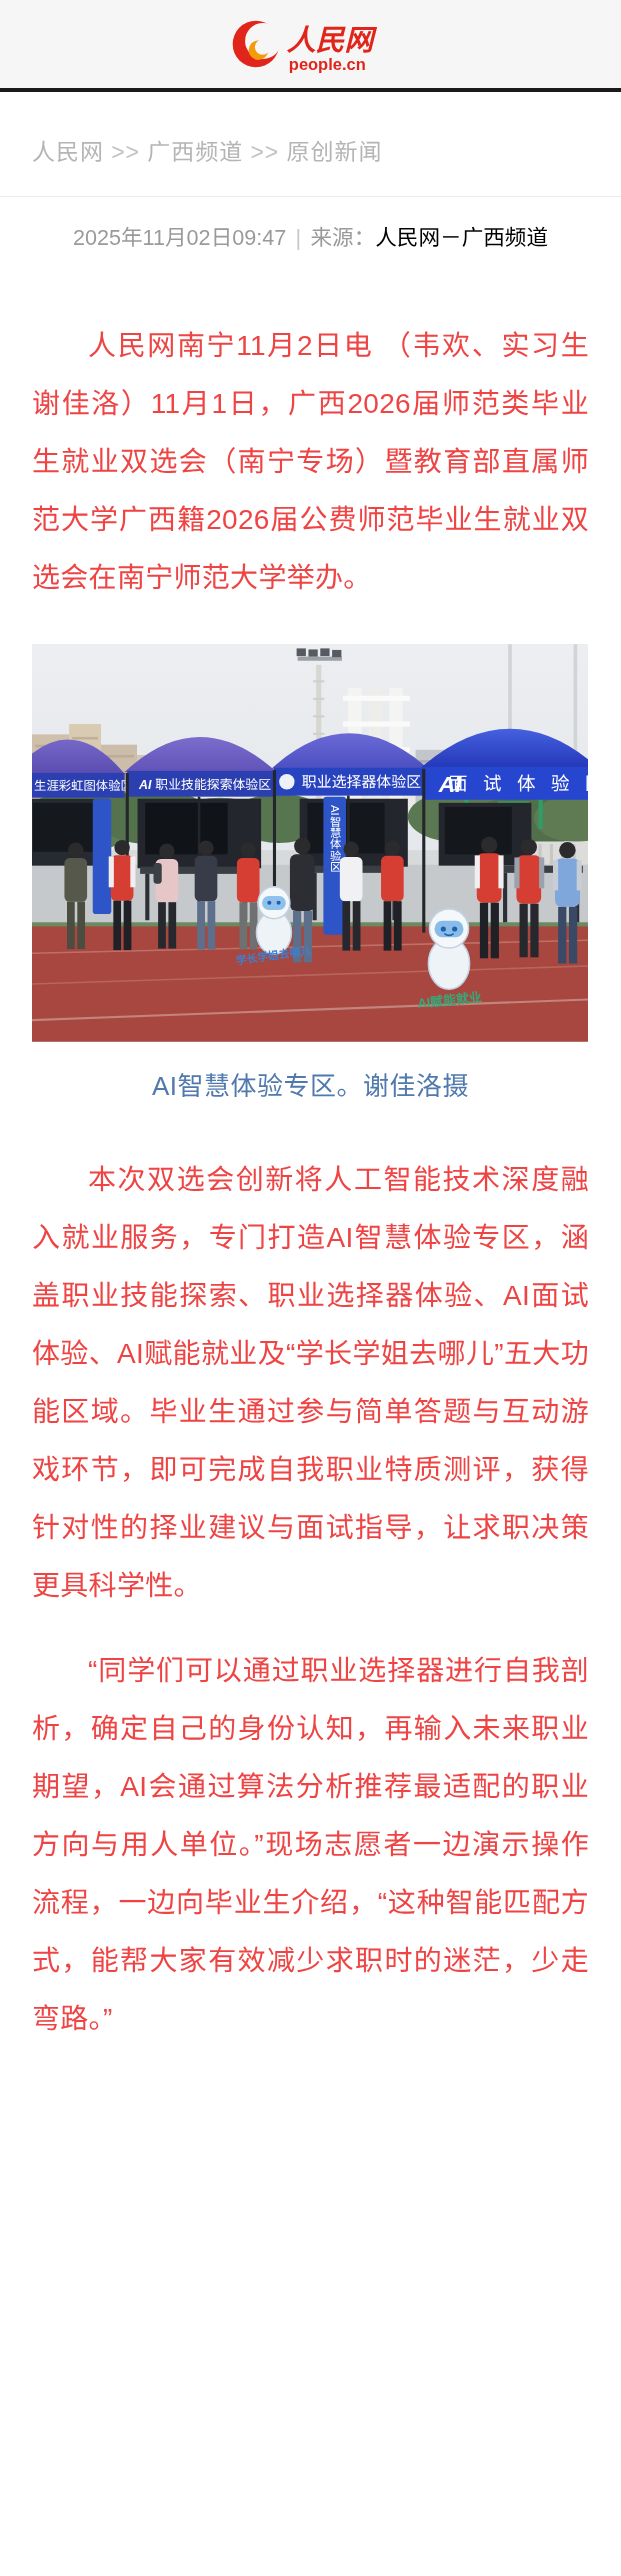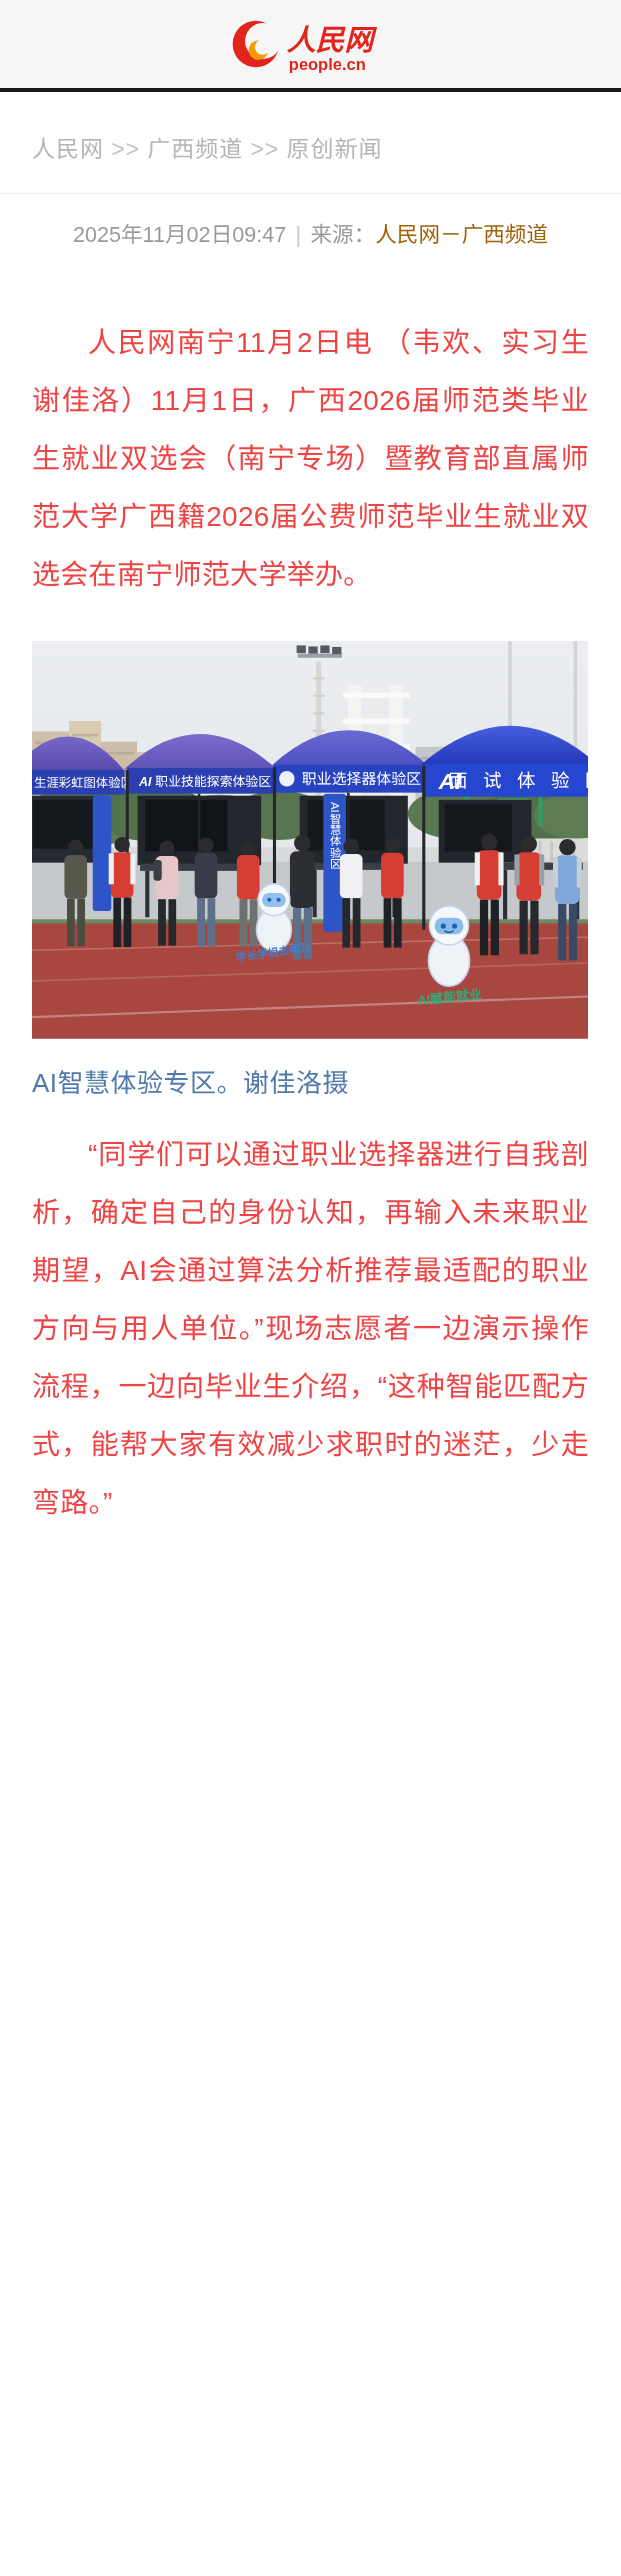--- a/index.html
+++ b/index.html
@@ -4,41 +4,41 @@
 <style>
   html,body{margin:0;padding:0;background:#fff;}
   body{font-family:"Liberation Sans","DejaVu Sans",sans-serif;color:#111;}
   .page{position:relative;width:621px;height:3923px;margin:0 auto;background:#fff;overflow:hidden;}
 
   
   .site-header{height:88px;background:#f6f6f6;display:flex;align-items:center;justify-content:center;}
   .accent-bar{height:4.1px;background:#1a1a1a;}
 
   
-  .breadcrumb-wrap{padding:30px 32px 29px 32px;border-bottom:1px solid #ececec;margin-top:8px;}
+  .breadcrumb-wrap{padding:41px 32px 29px 32px;border-bottom:1px solid #ececec;}
   .breadcrumb{font-size:23px;color:#b5b5b5;letter-spacing:1px;}
   .breadcrumb a{color:#b5b5b5;text-decoration:none;cursor:pointer;}
   .crumb-sep{margin:0 7.2px;color:#c2c2c2;}
 
   
   .article{padding:0 32px;}
   .article-title{margin:33px 10.3px 0 10.3px;font-size:36px;line-height:66px;font-weight:700;
     color:#000;text-align:center;letter-spacing:0.5px;}
   .article-meta{margin-top:23px;text-align:center;font-size:21.6px;color:#9a9a9a;}
   .meta-sep{margin:0 9.3px;color:#c9c9c9;}
-  .article-meta a{color:#a16207;text-decoration:none;}
+  .article-meta a{color:#000000;text-decoration:none;}
 
   .article p.body-p{margin:27px 0 0 0;font-size:28px;line-height:58px;color:#ef4444;
     text-align:justify;text-indent:56px;letter-spacing:0.3px;}
   .article p.first-p{margin-top:66px;}
   .article p.after-photo{margin-top:49px;}
 
   .photo-frame{margin-top:37px;width:556px;height:398px;overflow:hidden;background:#e7e9ec;}
   .photo-frame svg{display:block;}
-  .photo-caption{margin-top:23px;font-size:26px;color:#5079ae;letter-spacing:0.5px;}
+  .photo-caption{margin-top:23px;text-align:center;font-size:26px;color:#5079ae;letter-spacing:0.5px;}
 </style>
 </head>
 <body>
 
 <div class="page">
 
   <div class="site-header">
     <a style="display:block;">
       <svg width="170" height="65" viewBox="0 0 330 126">
         <g>
@@ -326,18 +326,19 @@
           <circle cx="799" cy="553" r="5" fill="#1f5fae"></circle>
             <circle cx="821" cy="553" r="5" fill="#1f5fae"></circle>
           <path d="M801,562 q9,7 18,0" stroke="#1f5fae" stroke-width="3" fill="none"></path>
           <text x="812" y="700" font-size="25" font-weight="bold" fill="#35a878" text-anchor="middle" transform="rotate(-6 812 700)">AI赋能就业</text>
         </g>
       </svg>
     </div>
 
     <div class="photo-caption">AI智慧体验专区。谢佳洛摄</div>
 
+    <p class="body-p after-photo">本次双选会创新将人工智能技术深度融入就业服务，专门打造AI智慧体验专区，涵盖职业技能探索、职业选择器体验、AI面试体验、AI赋能就业及“学长学姐去哪儿”五大功能区域。毕业生通过参与简单答题与互动游戏环节，即可完成自我职业特质测评，获得针对性的择业建议与面试指导，让求职决策更具科学性。</p>
     <p class="body-p">“同学们可以通过职业选择器进行自我剖析，确定自己的身份认知，再输入未来职业期望，AI会通过算法分析推荐最适配的职业方向与用人单位。”现场志愿者一边演示操作流程，一边向毕业生介绍，“这种智能匹配方式，能帮大家有效减少求职时的迷茫，少走弯路。”</p>
 
   </div>
 
 </div>
 
 
 </body></html>

